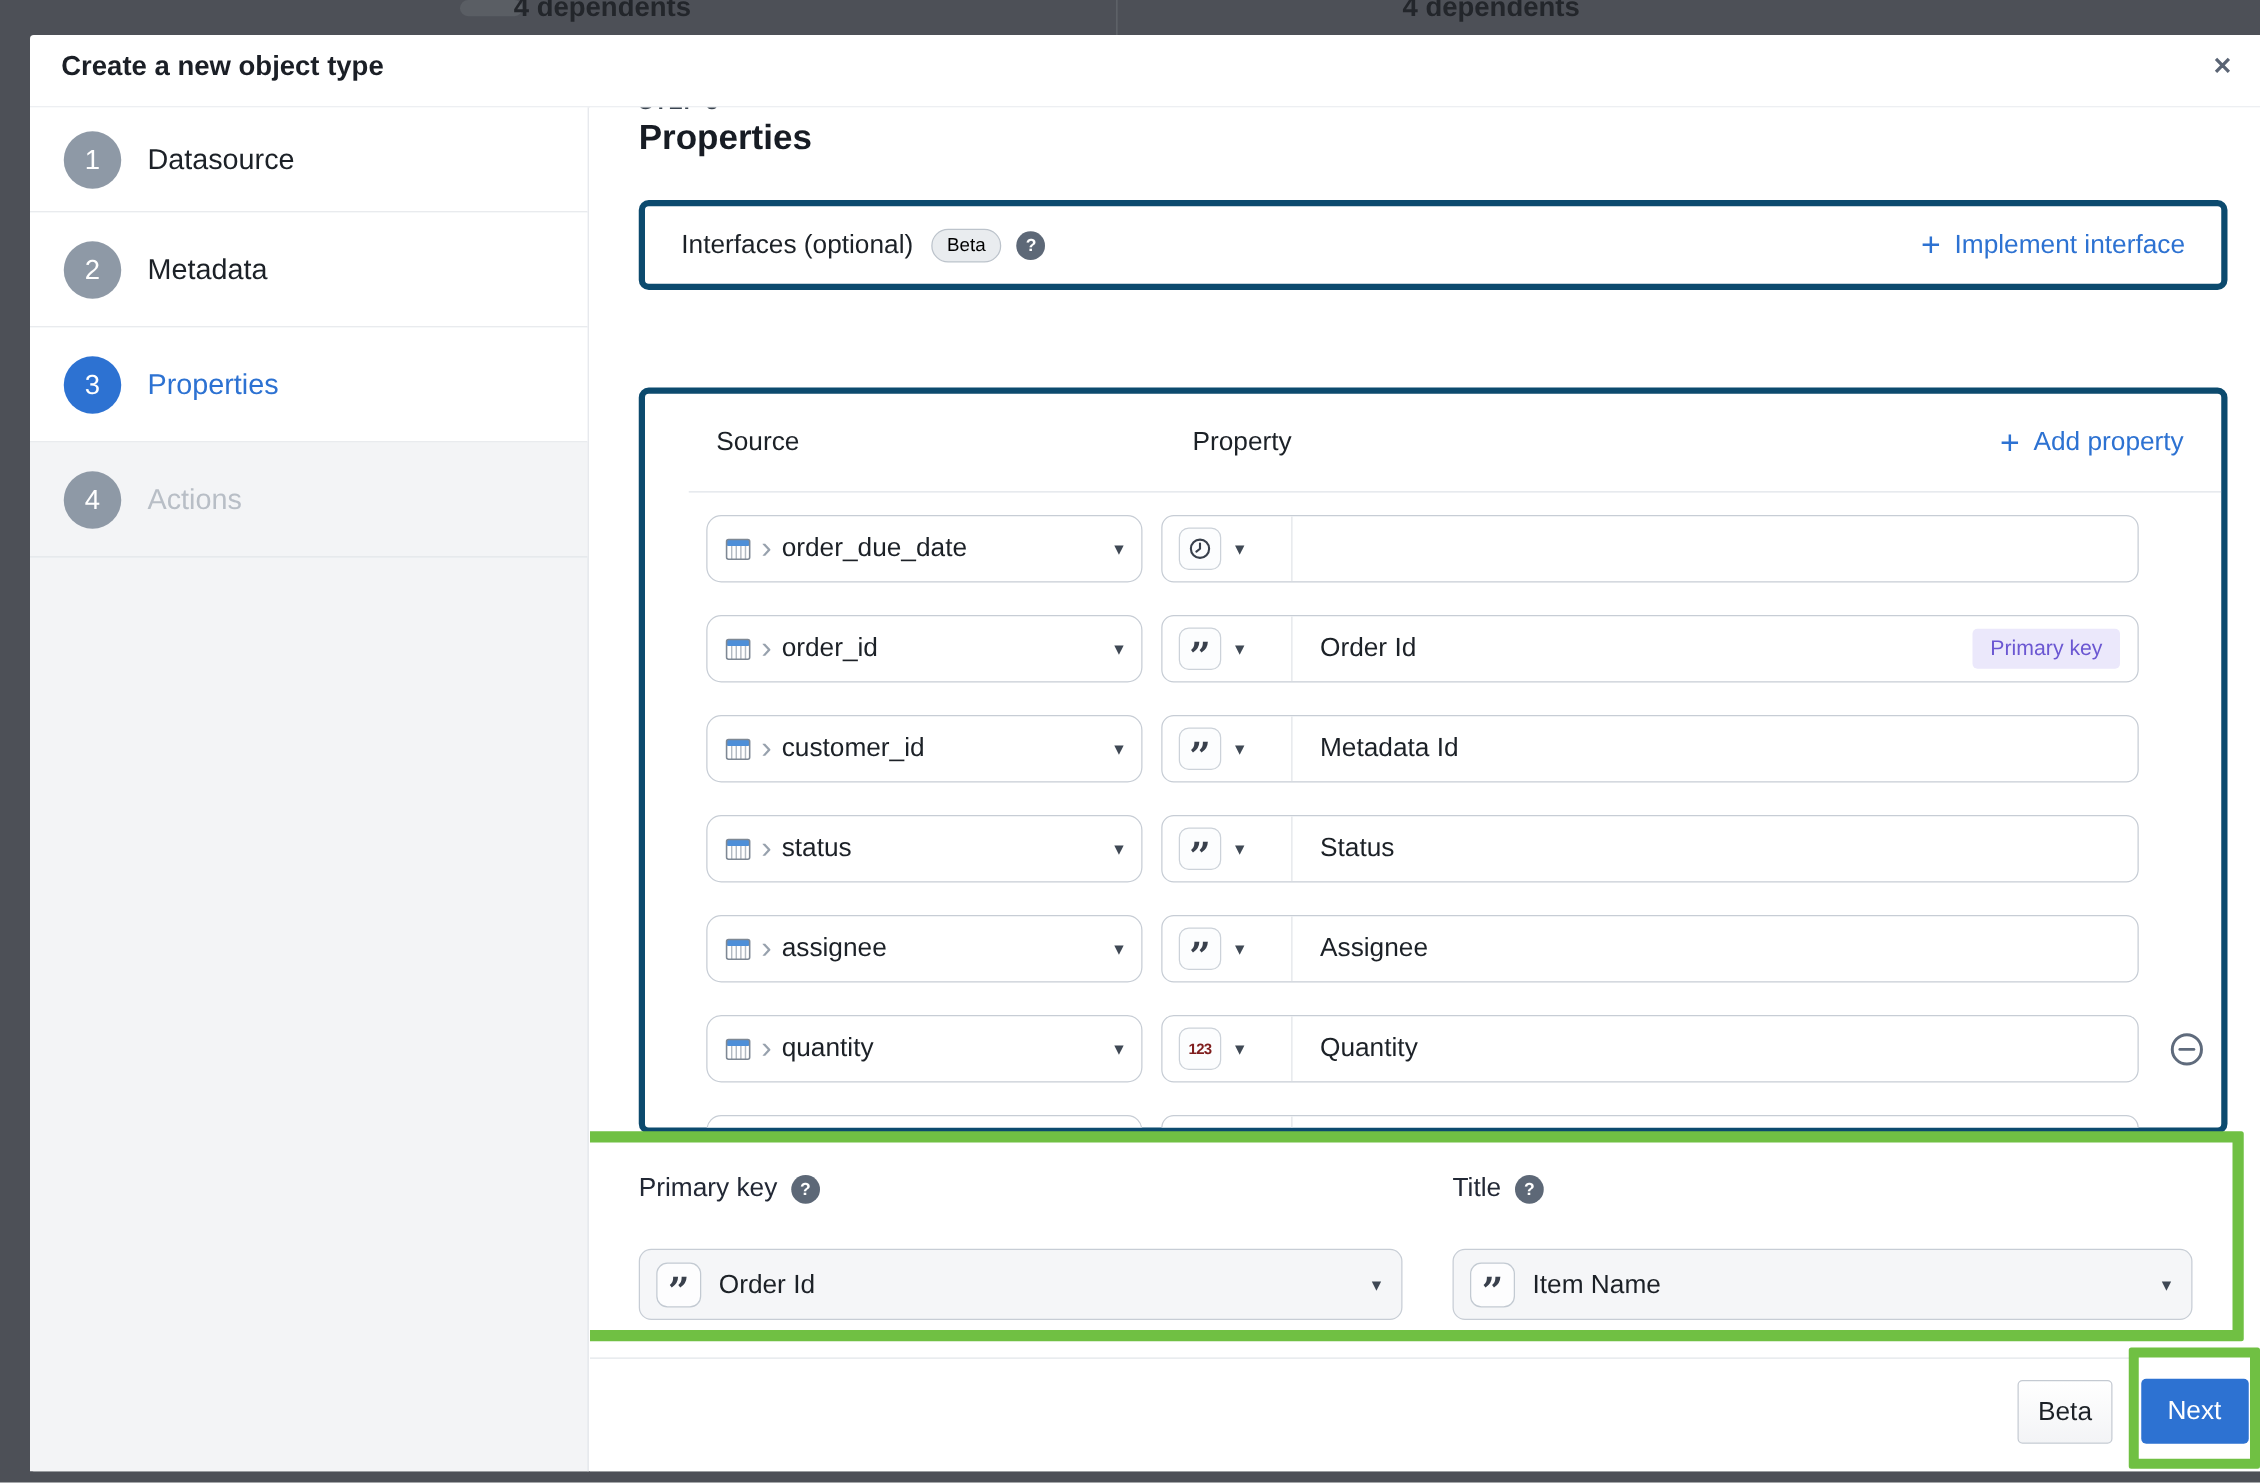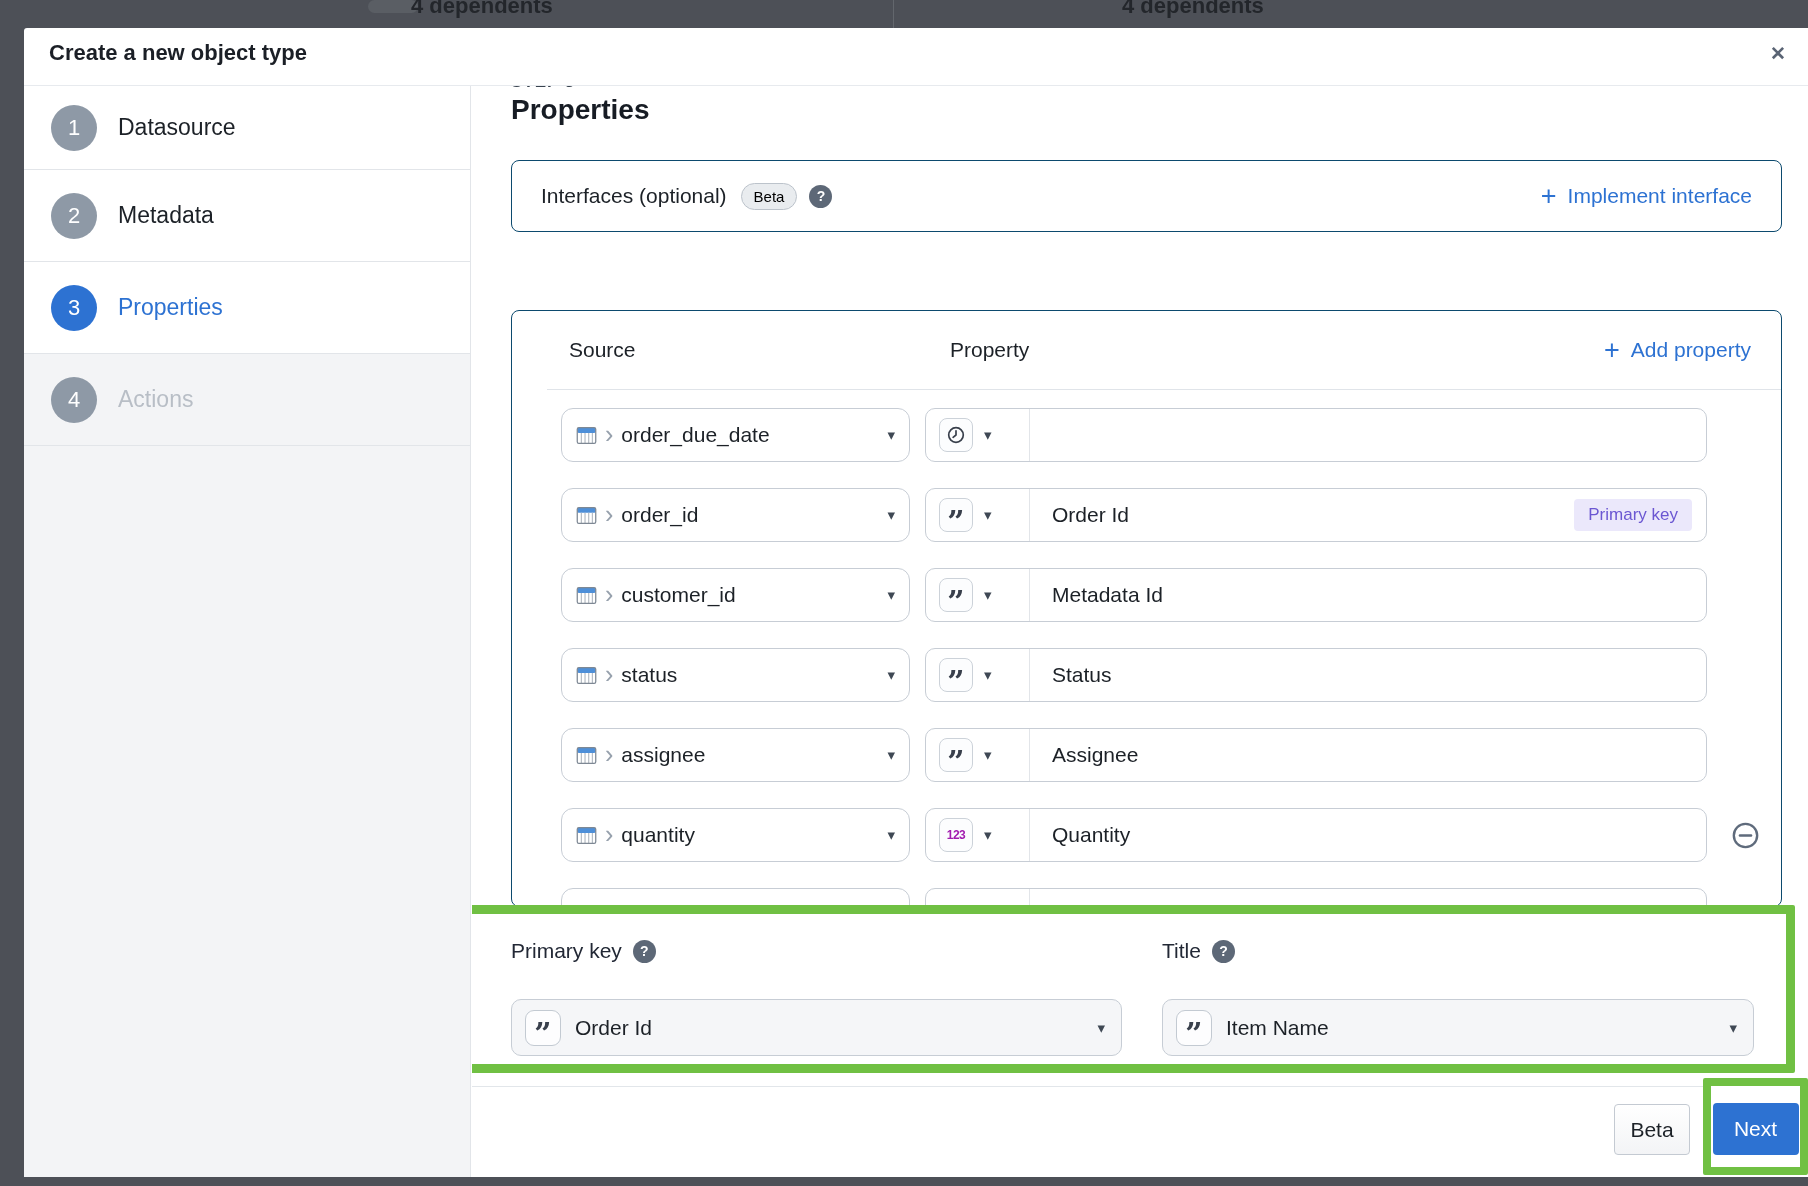--- a/index.html
+++ b/index.html
@@ -61,21 +61,21 @@
   }
   .step-eyebrow {
     position:absolute; left:39px; top:-14px;
     font-size:17px; font-weight:700; letter-spacing:1px; color:#39434f;
   }
   .page-heading {
     position:absolute; left:39px; top:8px;
     font-size:28px; font-weight:700; color:#171c24;
   }
 
-  .panel { border:1px solid #0c4a6e; border-radius:8px; background:#fff; }
+  .panel { border:5px solid #0c4a6e; border-radius:8px; background:#fff; }
 
   .interfaces-panel {
     position:absolute; left:39px; top:74px; width:1271px; height:72px;
     display:flex; align-items:center; padding:0 29px;
   }
   .interfaces-label { font-size:21px; color:#1c2127; }
   .beta-pill {
     margin-left:14px; height:27px; padding:0 12px; border-radius:14px;
     border:1px solid #bcc3cb; background:#e9ecef; color:#000000;
     font-size:15px; display:flex; align-items:center;
@@ -119,21 +119,21 @@
   .type-seg {
     width:104px; flex:0 0 auto; display:flex; align-items:center;
     padding-left:13px; gap:11px; border-right:1px solid #e2e5e9; cursor:pointer;
   }
   .type-chip {
     width:34px; height:34px; border-radius:8px; border:1px solid #ccd2d9;
     background:#fcfdfe; display:flex; align-items:center; justify-content:center;
   }
   .type-caret { color:#3f4854; font-size:15px; }
   .quote-glyph { font-family:"DejaVu Serif", serif; font-weight:700; font-size:30px; color:#39404c; line-height:0; padding-top:13px; }
-  .num-glyph { font-size:12px; font-weight:700; color:#a21caf; letter-spacing:-0.5px; }
+  .num-glyph { font-size:12px; font-weight:700; color:#7f1d1d; letter-spacing:-0.5px; }
   .prop-input {
     flex:1; display:flex; align-items:center; padding:0 14px 0 22px;
     font-size:21px; font-weight:500;
   }
   .pk-badge {
     margin-left:auto; background:#ebe8fb; color:#6b57d2; font-size:17px;
     padding:6px 14px; border-radius:4px; white-space:nowrap;
   }
   .minus-btn { margin-left:23px; align-self:center; display:flex; cursor:pointer; }
 

